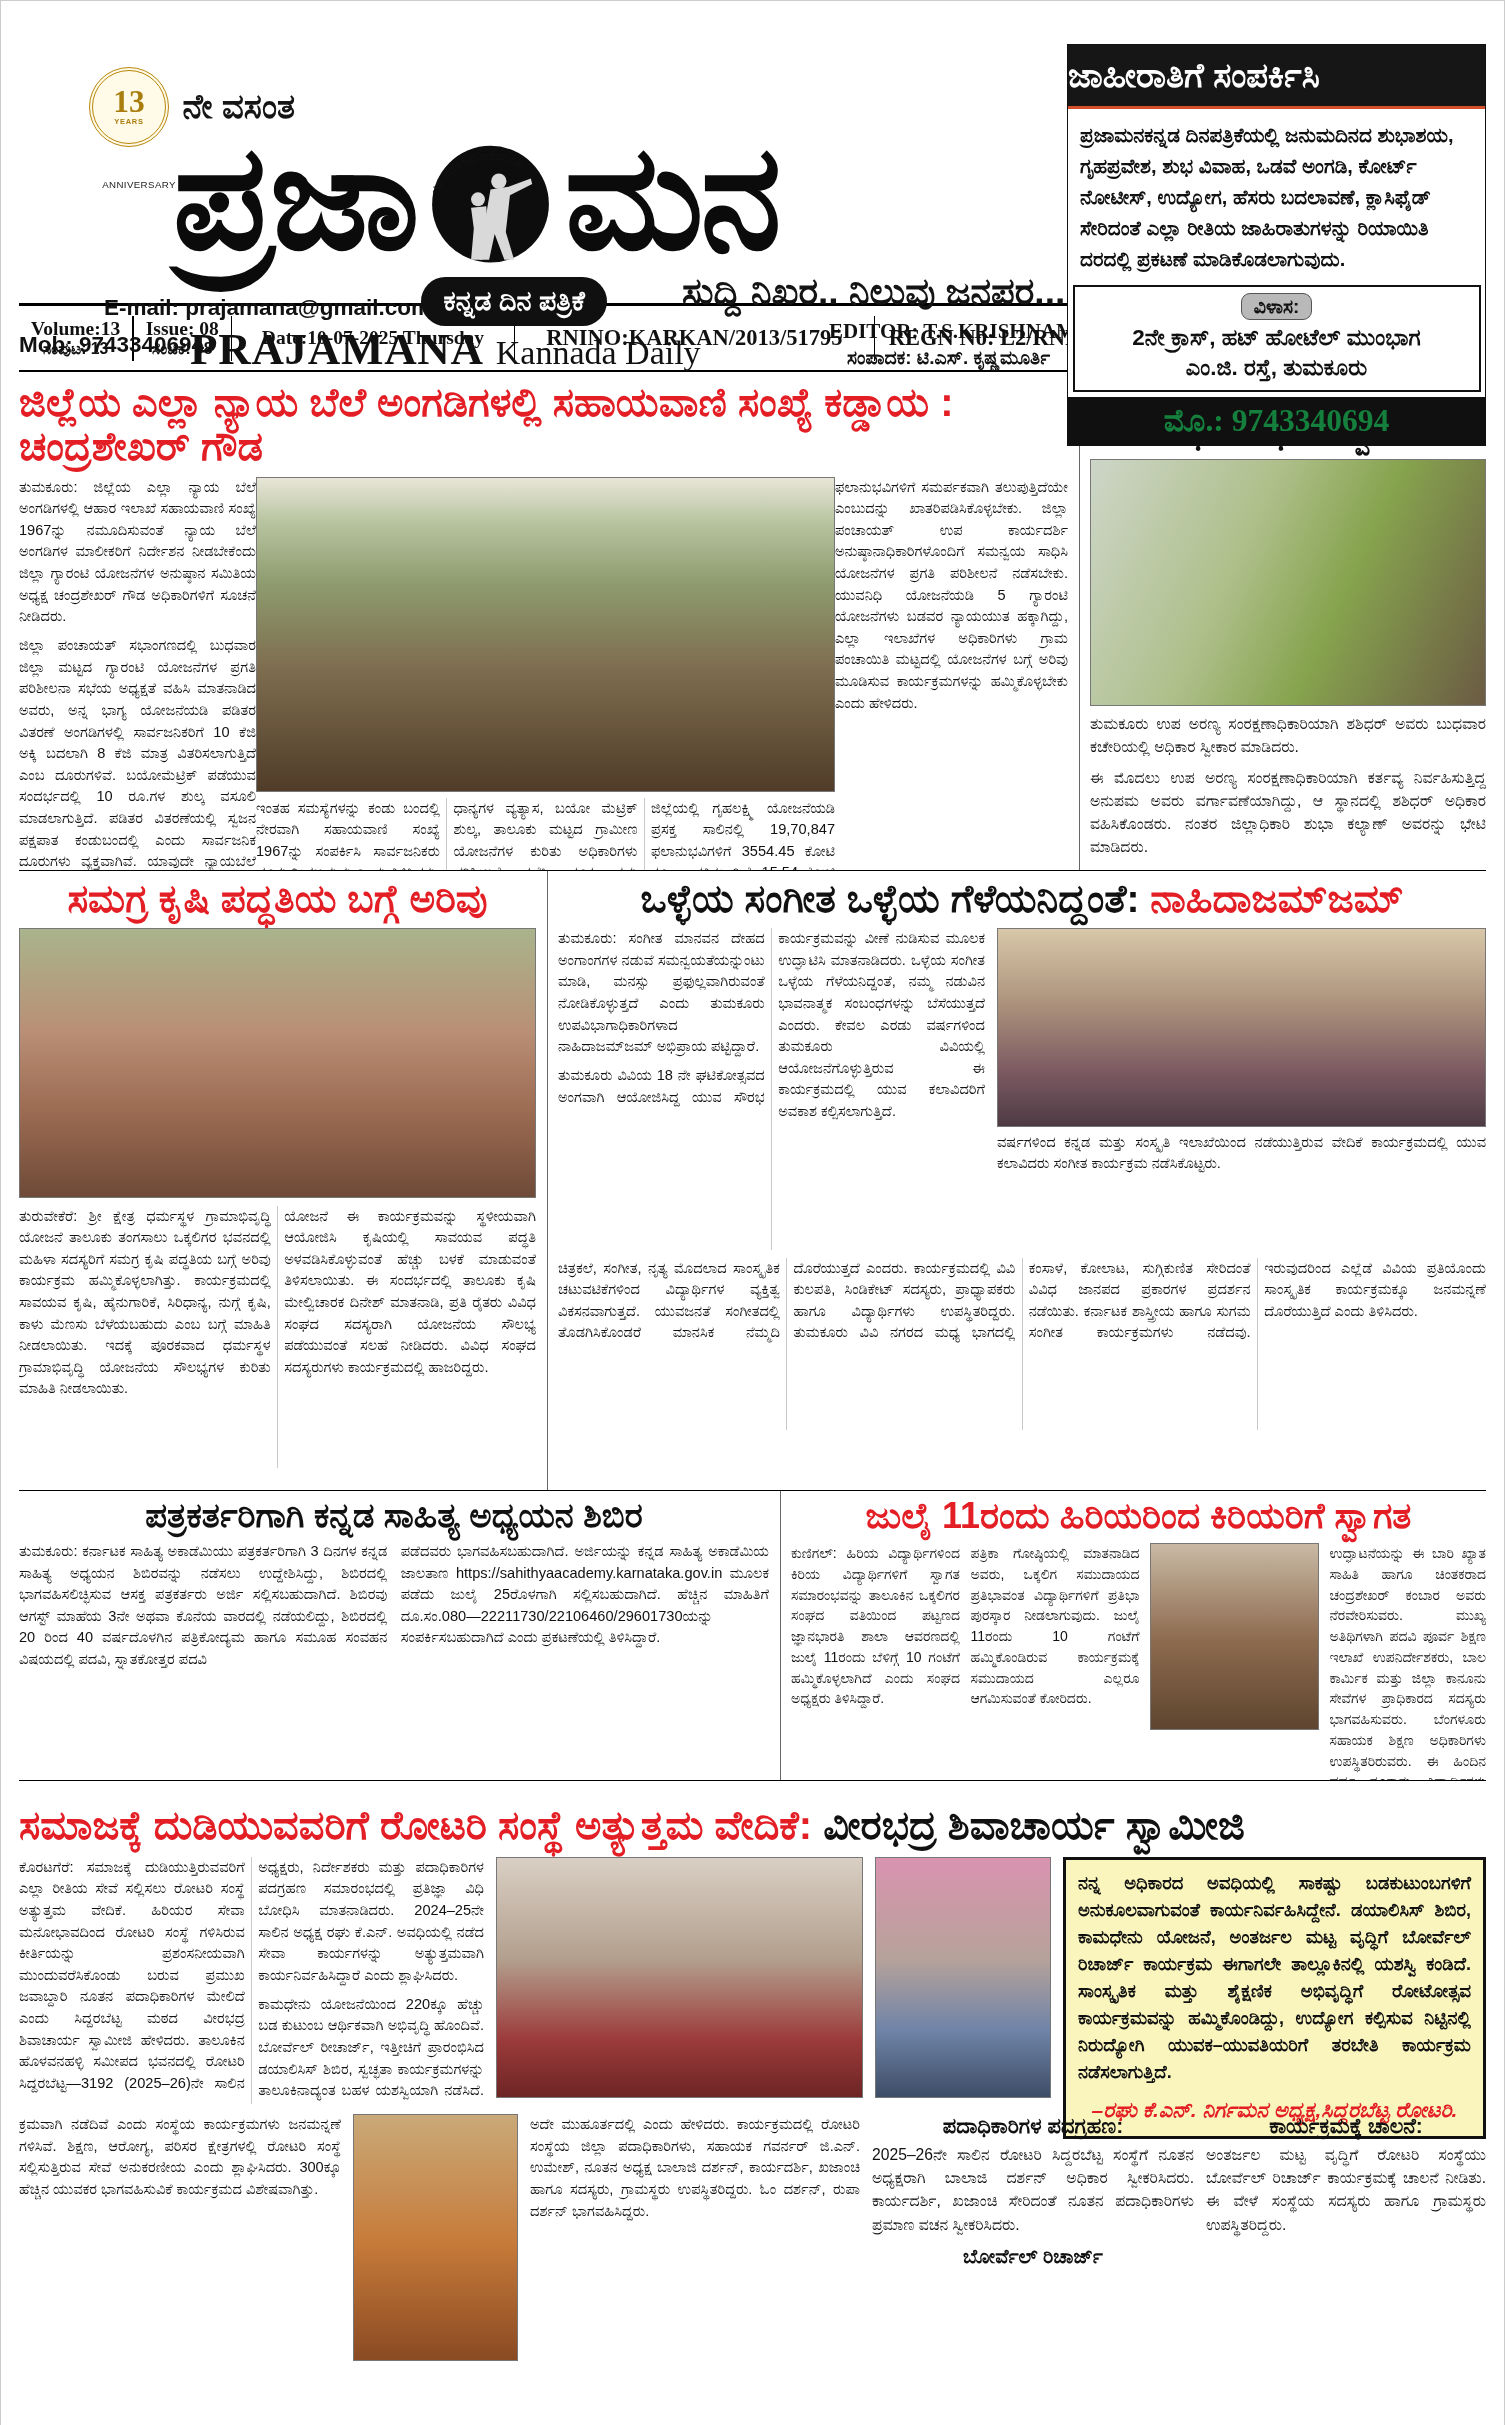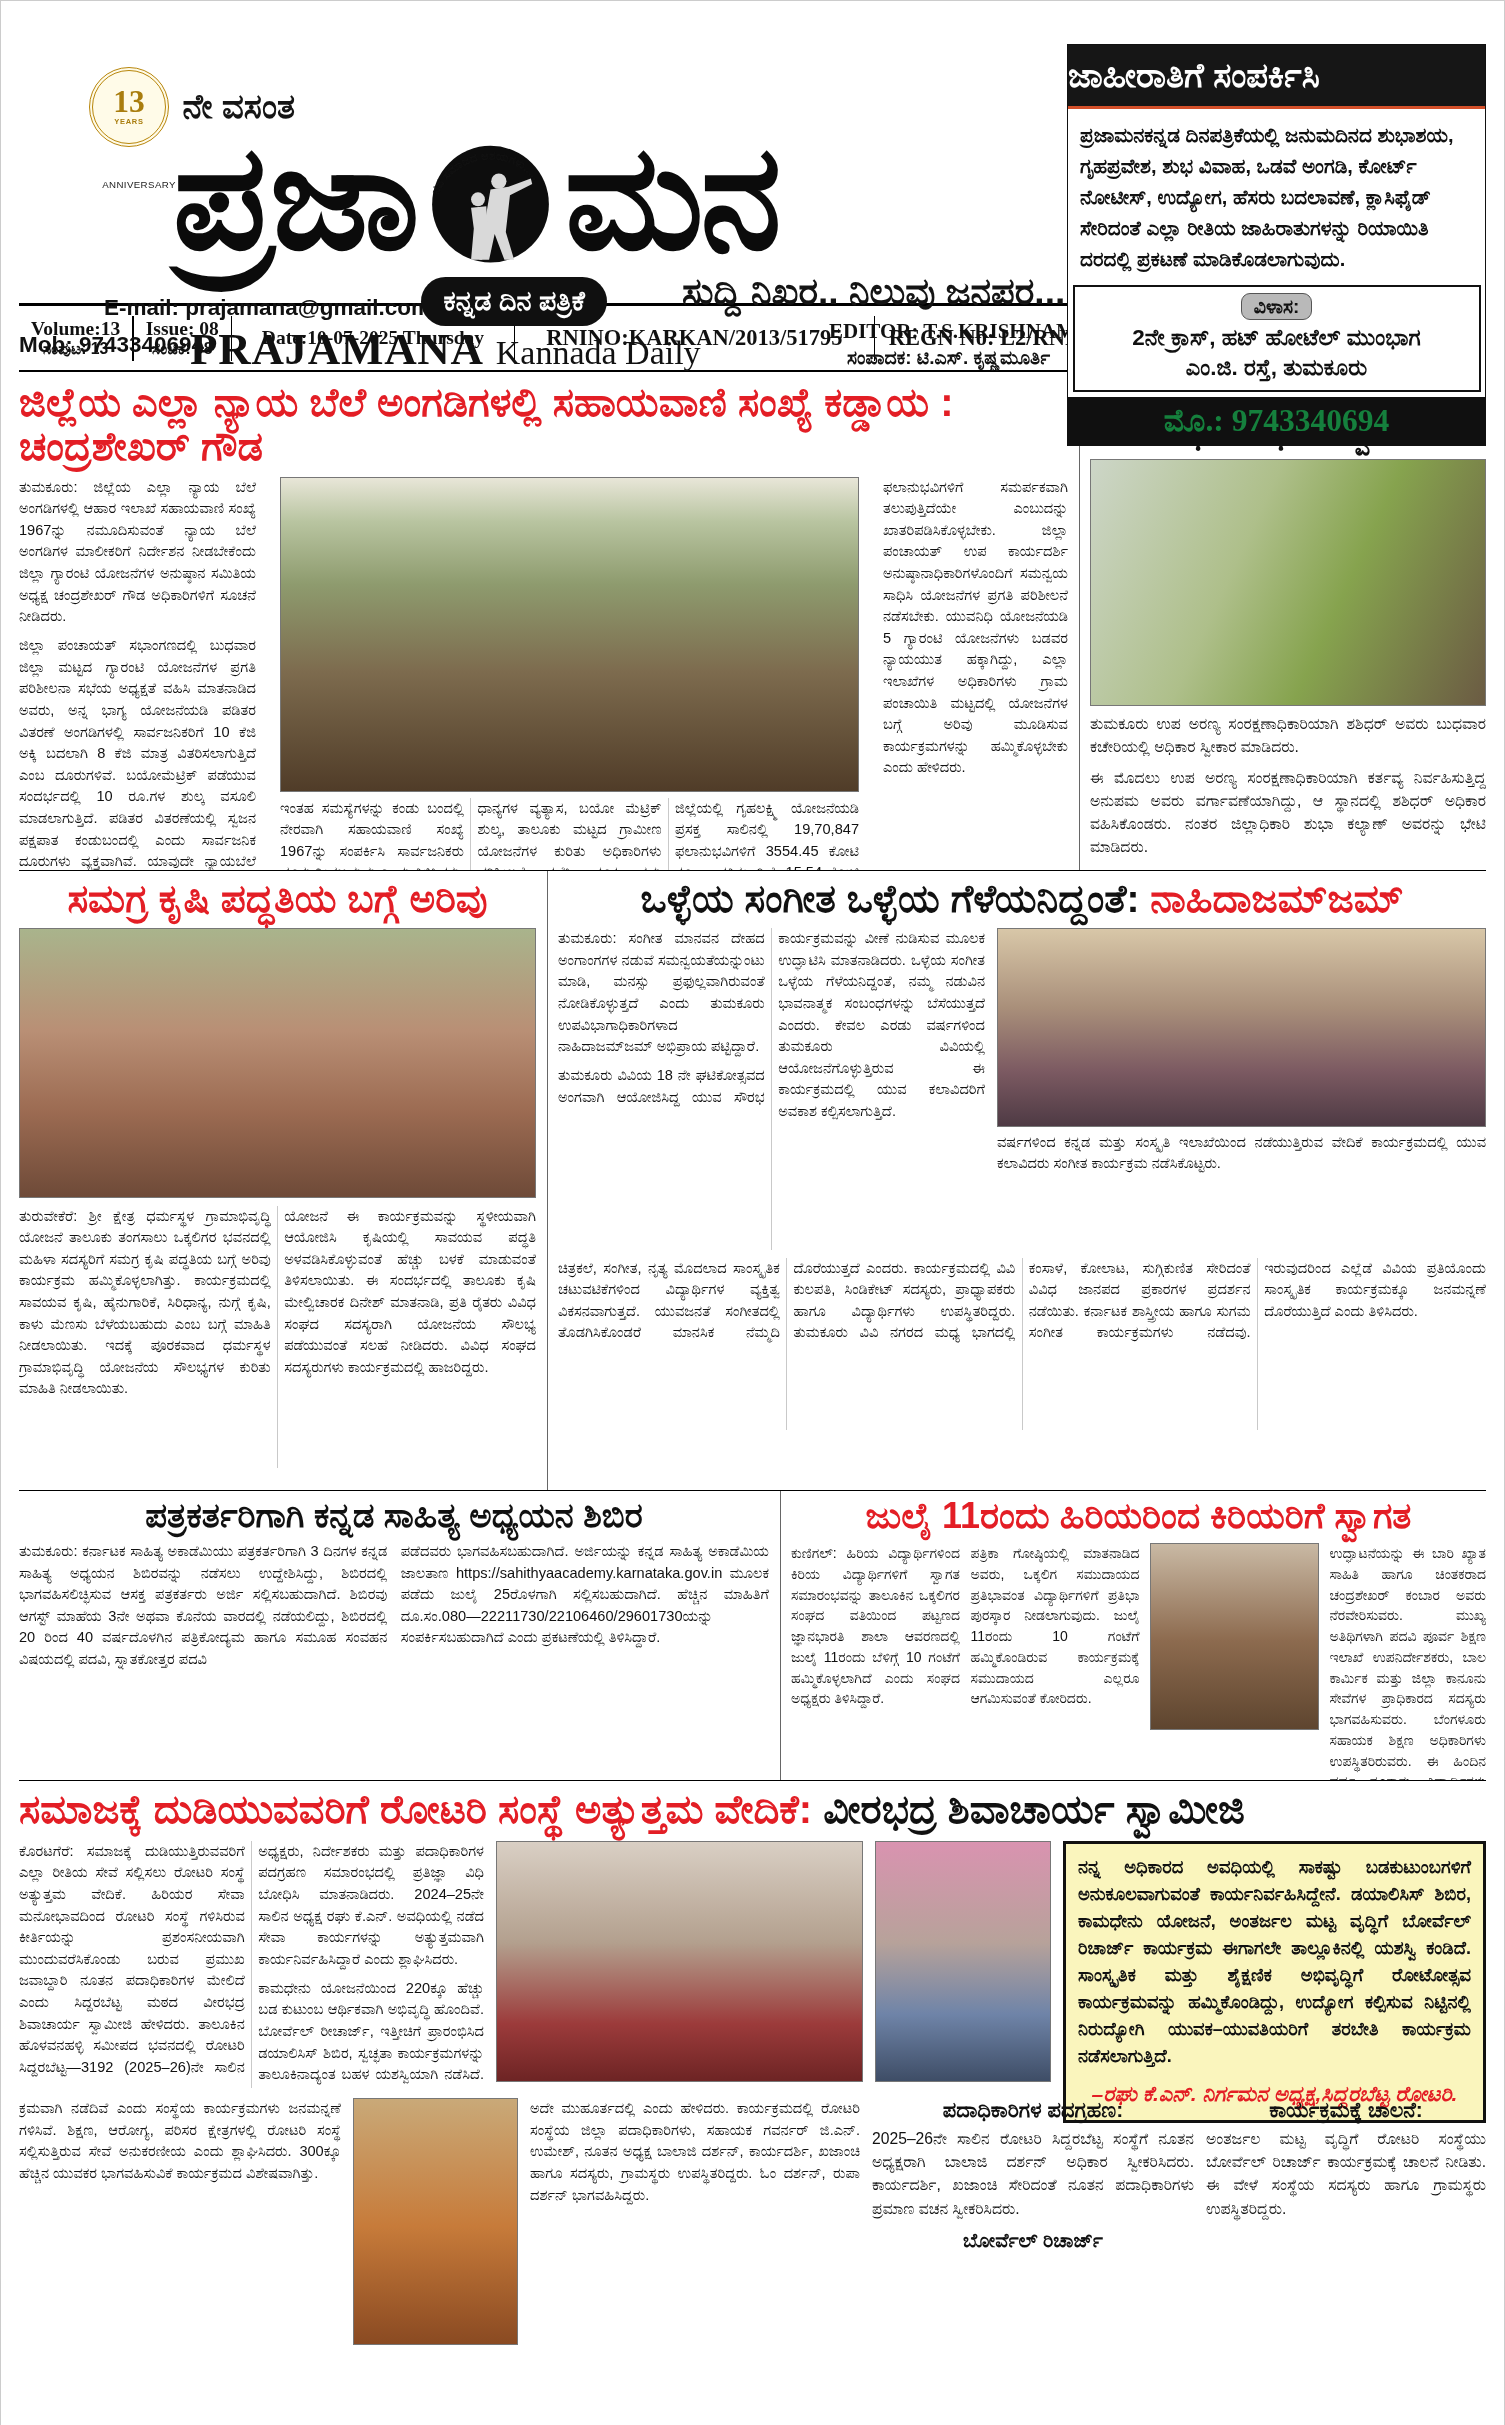--- a/index.html
+++ b/index.html
@@ -163,21 +163,21 @@
     <div class="csep"></div>
     <div class="cell">
       <span class="en">Price: 1.00</span>
       <span class="kn">ಬೆಲೆ: 1.00 ರೂ</span>
     </div>
   </div>
 
   <div class="row" style="height:498px;">
     <div style="width:1049px;padding:4.5px 10.5px 0 0;" class="vline">
       <div class="hl red" style="font-size:40px;margin:3px 0 7.5px;">ಜಿಲ್ಲೆಯ ಎಲ್ಲಾ ನ್ಯಾಯ ಬೆಲೆ ಅಂಗಡಿಗಳಲ್ಲಿ ಸಹಾಯವಾಣಿ ಸಂಖ್ಯೆ ಕಡ್ಡಾಯ : ಚಂದ್ರಶೇಖರ್ ಗೌಡ</div>
-      <div style="display:flex;gap:24px;">
+      <div style="display:flex;gap:0;">
         <div class="body-txt" style="width:237px;">
           <p>ತುಮಕೂರು: ಜಿಲ್ಲೆಯ ಎಲ್ಲಾ ನ್ಯಾಯ ಬೆಲೆ ಅಂಗಡಿಗಳಲ್ಲಿ ಆಹಾರ ಇಲಾಖೆ ಸಹಾಯವಾಣಿ ಸಂಖ್ಯೆ 1967ನ್ನು ನಮೂದಿಸುವಂತೆ ನ್ಯಾಯ ಬೆಲೆ ಅಂಗಡಿಗಳ ಮಾಲೀಕರಿಗೆ ನಿರ್ದೇಶನ ನೀಡಬೇಕೆಂದು ಜಿಲ್ಲಾ ಗ್ಯಾರಂಟಿ ಯೋಜನೆಗಳ ಅನುಷ್ಠಾನ ಸಮಿತಿಯ ಅಧ್ಯಕ್ಷ ಚಂದ್ರಶೇಖರ್ ಗೌಡ ಅಧಿಕಾರಿಗಳಿಗೆ ಸೂಚನೆ ನೀಡಿದರು.</p>
           <p>ಜಿಲ್ಲಾ ಪಂಚಾಯತ್ ಸಭಾಂಗಣದಲ್ಲಿ ಬುಧವಾರ ಜಿಲ್ಲಾ ಮಟ್ಟದ ಗ್ಯಾರಂಟಿ ಯೋಜನೆಗಳ ಪ್ರಗತಿ ಪರಿಶೀಲನಾ ಸಭೆಯ ಅಧ್ಯಕ್ಷತೆ ವಹಿಸಿ ಮಾತನಾಡಿದ ಅವರು, ಅನ್ನ ಭಾಗ್ಯ ಯೋಜನೆಯಡಿ ಪಡಿತರ ವಿತರಣೆ ಅಂಗಡಿಗಳಲ್ಲಿ ಸಾರ್ವಜನಿಕರಿಗೆ 10 ಕೆಜಿ ಅಕ್ಕಿ ಬದಲಾಗಿ 8 ಕೆಜಿ ಮಾತ್ರ ವಿತರಿಸಲಾಗುತ್ತಿದೆ ಎಂಬ ದೂರುಗಳಿವೆ. ಬಯೋಮೆಟ್ರಿಕ್ ಪಡೆಯುವ ಸಂದರ್ಭದಲ್ಲಿ 10 ರೂ.ಗಳ ಶುಲ್ಕ ವಸೂಲಿ ಮಾಡಲಾಗುತ್ತಿದೆ. ಪಡಿತರ ವಿತರಣೆಯಲ್ಲಿ ಸ್ವಜನ ಪಕ್ಷಪಾತ ಕಂಡುಬಂದಲ್ಲಿ ಎಂದು ಸಾರ್ವಜನಿಕ ದೂರುಗಳು ವ್ಯಕ್ತವಾಗಿವೆ. ಯಾವುದೇ ನ್ಯಾಯಬೆಲೆ ಅಂಗಡಿಗಳಲ್ಲಿ ಭೇಟಿ ನೀಡಿ ಪರಿಶೀಲನೆ ನಡೆಸಬೇಕು.</p>
         </div>
         <div style="width:579px;">
           <div class="ph ph-a1" style="width:579px;height:315px;"></div>
           <div class="body-txt cols3" style="margin-top:6px;height:112px;overflow:hidden;">
             <p>ಇಂತಹ ಸಮಸ್ಯೆಗಳನ್ನು ಕಂಡು ಬಂದಲ್ಲಿ ನೇರವಾಗಿ ಸಹಾಯವಾಣಿ ಸಂಖ್ಯೆ 1967ನ್ನು ಸಂಪರ್ಕಿಸಿ ಸಾರ್ವಜನಿಕರು ದೂರು ನೀಡಬಹುದು ಎಂದು ತಿಳಿಸಿದರು. ನ್ಯಾಯ ಬೆಲೆ ಅಂಗಡಿಗಳಲ್ಲಿ ಪಡಿತರ ಧಾನ್ಯಗಳ ವ್ಯತ್ಯಾಸ, ಬಯೋ ಮೆಟ್ರಿಕ್ ಶುಲ್ಕ, ತಾಲೂಕು ಮಟ್ಟದ ಗ್ರಾಮೀಣ ಯೋಜನೆಗಳ ಕುರಿತು ಅಧಿಕಾರಿಗಳು ಪರಿಶೀಲನೆ ನಡೆಸಿ ಸೂಕ್ತ ಕ್ರಮ ಕೈಗೊಳ್ಳಬೇಕು ಎಂದು ಸೂಚಿಸಿದರು. ಜಿಲ್ಲೆಯಲ್ಲಿ ಗೃಹಲಕ್ಷ್ಮಿ ಯೋಜನೆಯಡಿ ಪ್ರಸಕ್ತ ಸಾಲಿನಲ್ಲಿ 19,70,847 ಫಲಾನುಭವಿಗಳಿಗೆ 3554.45 ಕೋಟಿ ರೂ. ಪಾವತಿಸಲಾಗಿದೆ. 15.54 ಕೋಟಿ ಮಹಿಳಾ ಪ್ರಯಾಣಿಕರು ಶಕ್ತಿ ಯೋಜನೆಯಡಿ ಉಚಿತ ಪ್ರಯಾಣ ಮಾಡಿದ್ದು, ಒಟ್ಟು 476.23 ಕೋಟಿ ರೂ. ವೆಚ್ಚವಾಗಿದೆ. ಸಭೆಯಲ್ಲಿ ಗೃಹಜ್ಯೋತಿ, ಯುವನಿಧಿ, ಗೃಹಲಕ್ಷ್ಮಿ, ಅನ್ನಭಾಗ್ಯ, ಶಕ್ತಿ ಯೋಜನೆಗಳ ಅರ್ಹ ಅಧಿಕಾರಿಗಳು ಉಪಸ್ಥಿತರಿದ್ದರು.</p>
           </div>
         </div>
@@ -251,21 +251,21 @@
         <div class="body-txt" style="width:169px;font-size:14px;">ಕುಣಿಗಲ್: ಹಿರಿಯ ವಿದ್ಯಾರ್ಥಿಗಳಿಂದ ಕಿರಿಯ ವಿದ್ಯಾರ್ಥಿಗಳಿಗೆ ಸ್ವಾಗತ ಸಮಾರಂಭವನ್ನು ತಾಲೂಕಿನ ಒಕ್ಕಲಿಗರ ಸಂಘದ ವತಿಯಿಂದ ಪಟ್ಟಣದ ಜ್ಞಾನಭಾರತಿ ಶಾಲಾ ಆವರಣದಲ್ಲಿ ಜುಲೈ 11ರಂದು ಬೆಳಿಗ್ಗೆ 10 ಗಂಟೆಗೆ ಹಮ್ಮಿಕೊಳ್ಳಲಾಗಿದೆ ಎಂದು ಸಂಘದ ಅಧ್ಯಕ್ಷರು ತಿಳಿಸಿದ್ದಾರೆ.</div>
         <div class="body-txt" style="width:169px;font-size:14px;">ಪತ್ರಿಕಾ ಗೋಷ್ಠಿಯಲ್ಲಿ ಮಾತನಾಡಿದ ಅವರು, ಒಕ್ಕಲಿಗ ಸಮುದಾಯದ ಪ್ರತಿಭಾವಂತ ವಿದ್ಯಾರ್ಥಿಗಳಿಗೆ ಪ್ರತಿಭಾ ಪುರಸ್ಕಾರ ನೀಡಲಾಗುವುದು. ಜುಲೈ 11ರಂದು 10 ಗಂಟೆಗೆ ಹಮ್ಮಿಕೊಂಡಿರುವ ಕಾರ್ಯಕ್ರಮಕ್ಕೆ ಸಮುದಾಯದ ಎಲ್ಲರೂ ಆಗಮಿಸುವಂತೆ ಕೋರಿದರು.</div>
         <div class="ph ph-a6" style="width:169px;height:187px;"></div>
         <div class="body-txt" style="flex:1;font-size:14px;">ಉದ್ಘಾಟನೆಯನ್ನು ಈ ಬಾರಿ ಖ್ಯಾತ ಸಾಹಿತಿ ಹಾಗೂ ಚಿಂತಕರಾದ ಚಂದ್ರಶೇಖರ್ ಕಂಬಾರ ಅವರು ನೆರವೇರಿಸುವರು. ಮುಖ್ಯ ಅತಿಥಿಗಳಾಗಿ ಪದವಿ ಪೂರ್ವ ಶಿಕ್ಷಣ ಇಲಾಖೆ ಉಪನಿರ್ದೇಶಕರು, ಬಾಲ ಕಾರ್ಮಿಕ ಮತ್ತು ಜಿಲ್ಲಾ ಕಾನೂನು ಸೇವೆಗಳ ಪ್ರಾಧಿಕಾರದ ಸದಸ್ಯರು ಭಾಗವಹಿಸುವರು. ಬೆಂಗಳೂರು ಸಹಾಯಕ ಶಿಕ್ಷಣ ಅಧಿಕಾರಿಗಳು ಉಪಸ್ಥಿತರಿರುವರು. ಈ ಹಿಂದಿನ ವರ್ಷ ನೂರಾರು ವಿದ್ಯಾರ್ಥಿಗಳು ಕಾರ್ಯಕ್ರಮದಲ್ಲಿ ಭಾಗವಹಿಸಿದ್ದರು.</div>
       </div>
     </div>
   </div>
 
   <div class="hrule"></div>
 
-  <div style="margin:0 18px;overflow:hidden;height:574px;">
+  <div style="margin:16px 18px;overflow:hidden;height:574px;">
     <div class="hl" style="font-size:40px;margin:6px 0 9px;">
       <span class="red">ಸಮಾಜಕ್ಕೆ ದುಡಿಯುವವರಿಗೆ ರೋಟರಿ ಸಂಸ್ಥೆ ಅತ್ಯುತ್ತಮ ವೇದಿಕೆ:</span>
       <span>ವೀರಭದ್ರ ಶಿವಾಚಾರ್ಯ ಸ್ವಾಮೀಜಿ</span>
     </div>
 
     <div style="display:flex;gap:12px;height:247px;">
       <div class="body-txt cols2" style="width:465px;overflow:hidden;">
         <p>ಕೊರಟಗೆರೆ: ಸಮಾಜಕ್ಕೆ ದುಡಿಯುತ್ತಿರುವವರಿಗೆ ಎಲ್ಲಾ ರೀತಿಯ ಸೇವೆ ಸಲ್ಲಿಸಲು ರೋಟರಿ ಸಂಸ್ಥೆ ಅತ್ಯುತ್ತಮ ವೇದಿಕೆ. ಹಿರಿಯರ ಸೇವಾ ಮನೋಭಾವದಿಂದ ರೋಟರಿ ಸಂಸ್ಥೆ ಗಳಿಸಿರುವ ಕೀರ್ತಿಯನ್ನು ಪ್ರಶಂಸನೀಯವಾಗಿ ಮುಂದುವರೆಸಿಕೊಂಡು ಬರುವ ಪ್ರಮುಖ ಜವಾಬ್ದಾರಿ ನೂತನ ಪದಾಧಿಕಾರಿಗಳ ಮೇಲಿದೆ ಎಂದು ಸಿದ್ದರಬೆಟ್ಟ ಮಠದ ವೀರಭದ್ರ ಶಿವಾಚಾರ್ಯ ಸ್ವಾಮೀಜಿ ಹೇಳಿದರು. ತಾಲೂಕಿನ ಹೊಳವನಹಳ್ಳಿ ಸಮೀಪದ ಭವನದಲ್ಲಿ ರೋಟರಿ ಸಿದ್ದರಬೆಟ್ಟ—3192 (2025–26)ನೇ ಸಾಲಿನ ಅಧ್ಯಕ್ಷರು, ನಿರ್ದೇಶಕರು ಮತ್ತು ಪದಾಧಿಕಾರಿಗಳ ಪದಗ್ರಹಣ ಸಮಾರಂಭದಲ್ಲಿ ಪ್ರತಿಜ್ಞಾ ವಿಧಿ ಬೋಧಿಸಿ ಮಾತನಾಡಿದರು. 2024–25ನೇ ಸಾಲಿನ ಅಧ್ಯಕ್ಷ ರಘು ಕೆ.ಎನ್. ಅವಧಿಯಲ್ಲಿ ನಡೆದ ಸೇವಾ ಕಾರ್ಯಗಳನ್ನು ಅತ್ಯುತ್ತಮವಾಗಿ ಕಾರ್ಯನಿರ್ವಹಿಸಿದ್ದಾರೆ ಎಂದು ಶ್ಲಾಘಿಸಿದರು.</p>
         <p>ಕಾಮಧೇನು ಯೋಜನೆಯಿಂದ 220ಕ್ಕೂ ಹೆಚ್ಚು ಬಡ ಕುಟುಂಬ ಆರ್ಥಿಕವಾಗಿ ಅಭಿವೃದ್ಧಿ ಹೊಂದಿವೆ. ಬೋರ್ವೆಲ್ ರೀಚಾರ್ಜ್, ಇತ್ತೀಚಿಗೆ ಪ್ರಾರಂಭಿಸಿದ ಡಯಾಲಿಸಿಸ್ ಶಿಬಿರ, ಸ್ವಚ್ಛತಾ ಕಾರ್ಯಕ್ರಮಗಳನ್ನು ತಾಲೂಕಿನಾದ್ಯಂತ ಬಹಳ ಯಶಸ್ವಿಯಾಗಿ ನಡೆಸಿದೆ. ಸಂಸ್ಥೆಯ ಶ್ರಮದಿಂದ ತಾಲೂಕಿನ ಜನತೆಗೆ ಉತ್ತಮ ಸೇವೆ ದೊರೆಯುತ್ತಿದೆ. ಮುಂಬರುವ ದಿನಗಳಲ್ಲಿ ಸಂಸ್ಥೆಯ ಸೇವಾ ಕಾರ್ಯಗಳು ಇನ್ನಷ್ಟು ವಿಸ್ತಾರಗೊಳ್ಳಲಿ ಎಂದು ಆಶೀರ್ವದಿಸಿದರು.</p>
       </div>

